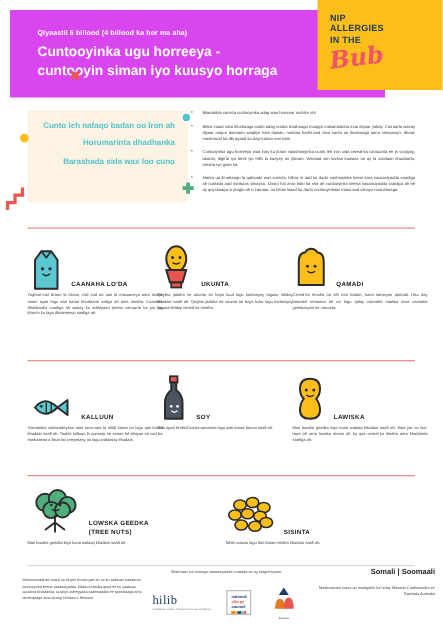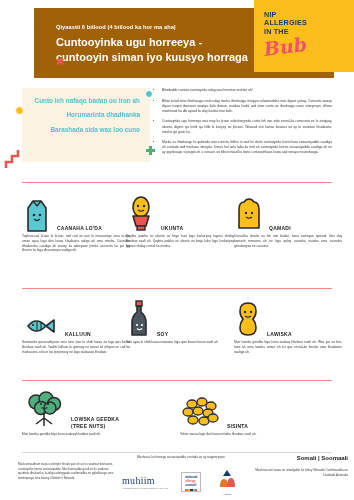--- a/index.html
+++ b/index.html
@@ -5,22 +5,22 @@
   html,body{margin:0;padding:0;}
   body{
     width:354px;height:500px;background:#ffffff;
     font-family:"Liberation Sans",sans-serif;
     color:#333;overflow:hidden;position:relative;
   }
   .page{position:relative;width:354px;height:500px;}
 
   
   .header{
-    position:absolute;left:34px;top:8px;width:300px;height:70px;
-    background:#a16207;
+    position:absolute;left:8px;top:8px;width:300px;height:70px;
+    background:#d946ef;
   }
   .header-inner{padding:16px 0 0 22px;width:235px;}
   .kicker{
     font-size:5.6px;font-weight:bold;color:#ffffff;letter-spacing:.1px;
     margin-bottom:4px;line-height:1.2;
   }
   .headline{
     font-size:11px;font-weight:bold;color:#ffffff;line-height:1.35;
   }
   .niplogo{
@@ -320,21 +320,21 @@
     </div>
     <div class="desc">Tahiin waxaa lagu dari karaa miraha khudaar saafi ah.</div>
   </div>
 
   <div class="footer-rule"></div>
   <div class="f-left">Macluumaadham waxa uu biriyee firrado gae ah oo ku saabsan bartaanta cuntooyinka keena xasaasiyadda. Macluumaadka guud ee ku saabsan quudinta dhalaanka, la-taliyo adeegyada caafimaadka ee gobolkaaga ama tamtiriqaaga ama faroog Children's Network.</div>
   <div class="f-cap">Mashruac ka horraga xasaasiyadda cuntada oo ay taageeriyaan</div>
 
   <div class="logos">
     <div>
-      <div class="ascia">muhiim</div>
+      <div class="ascia">hilib</div>
       <div class="ascia-sub">Australasian Society of Clinical Immunology and Allergy</div>
     </div>
     <div class="nac">
       <div style="color:#1b3a6b">national</div>
       <div style="color:#E8564F">allergy</div>
       <div style="color:#1b3a6b">council</div>
       <div class="nac-bar">
         <i style="background:#E87722"></i>
           <i style="background:#F2B233"></i>
           <i style="background:#1b3a6b"></i>

